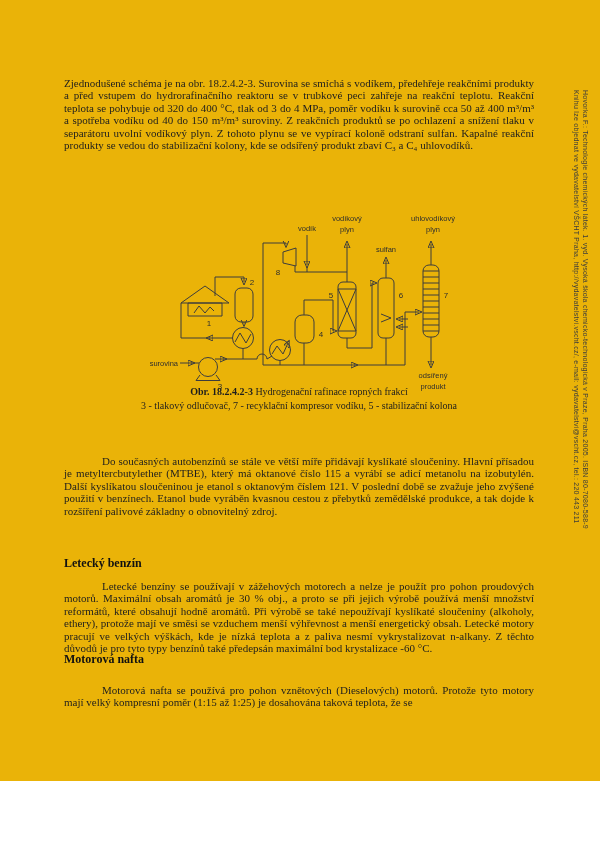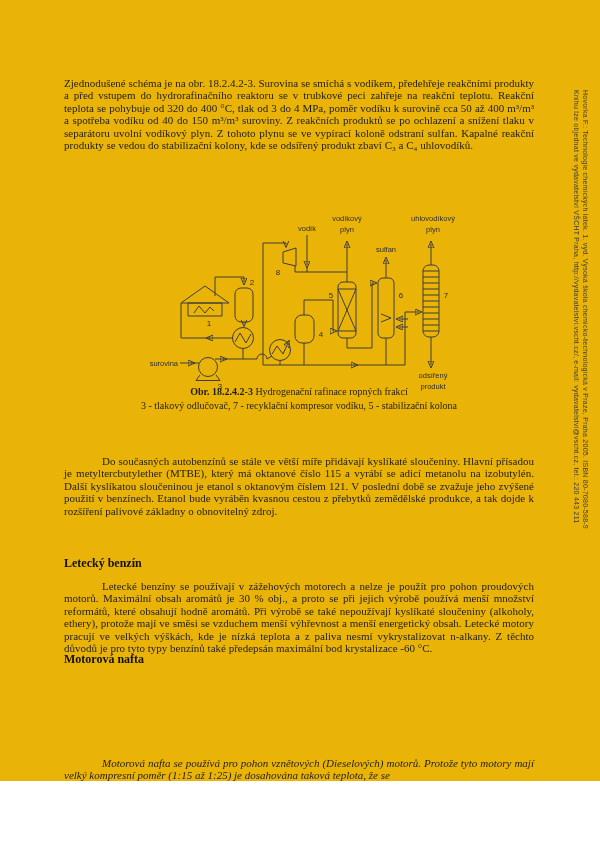--- a/index.html
+++ b/index.html
@@ -160,20 +160,20 @@
   </div>
 
   <div class="para indent" style="top:455px;">Do současných autobenzínů se stále ve větší míře přidávají kyslíkaté sloučeniny. Hlavní přísadou je metyltercbutylether (MTBE), který má oktanové číslo 115 a vyrábí se adicí metanolu na izobutylén. Další kyslíkatou sloučeninou je etanol s oktanovým číslem 121. V poslední době se zvažuje jeho zvýšené použití v benzínech. Etanol bude vyráběn kvasnou cestou z přebytků zemědělské produkce, a tak dojde k rozšíření palivové základny o obnovitelný zdroj.</div>
 
   <div class="heading" style="top:556px;">Letecký benzín</div>
 
   <div class="para indent" style="top:580px;">Letecké benzíny se používají v zážehových motorech a nelze je použít pro pohon proudových motorů. Maximální obsah aromátů je 30 % obj., a proto se při jejich výrobě používá menší množství reformátů, které obsahují hodně aromátů. Při výrobě se také nepoužívají kyslíkaté sloučeniny (alkoholy, ethery), protože mají ve směsi se vzduchem menší výhřevnost a menší energetický obsah. Letecké motory pracují ve velkých výškách, kde je nízká teplota a z paliva nesmí vykrystalizovat n-alkany. Z těchto důvodů je pro tyto typy benzínů také předepsán maximální bod krystalizace -60 °C.</div>
 
   <div class="heading" style="top:652px;">Motorová nafta</div>
 
-  <div class="para indent" style="top:757px;font-style:italic;">Motorová nafta se používá pro pohon vznětových (Dieselových) motorů. Protože tyto motory mají velký kompresní poměr (1:15 až 1:25) je dosahována taková teplota, že se</div>
+  <div class="para indent" style="top:684px;">Motorová nafta se používá pro pohon vznětových (Dieselových) motorů. Protože tyto motory mají velký kompresní poměr (1:15 až 1:25) je dosahována taková teplota, že se</div>
 
   <div id="pagenum">145</div>
 
   <div class="vt" id="vt1">Hovorka F.: Technologie chemických látek. 1. vyd. Vysoká škola chemicko-technologická v Praze, Praha 2005. ISBN 80-7080-588-9</div>
   <div class="vt" id="vt2">Knihu lze objednat ve vydavatelství VŠCHT Praha, http://vydavatelstvi.vscht.cz/, e-mail: vydavatelstvi@vscht.cz, tel.: 220 443 211</div>
 
 </div>
 
 </body></html>

